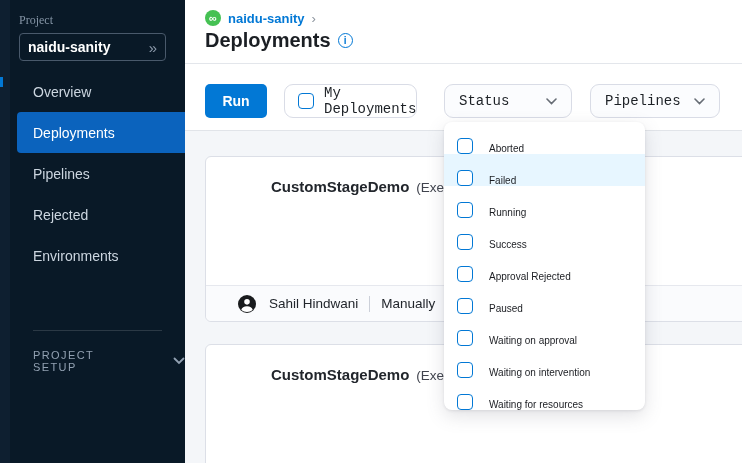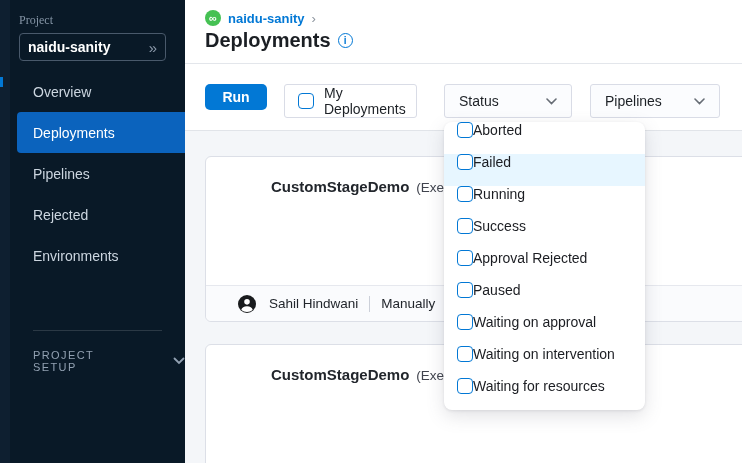--- a/index.html
+++ b/index.html
@@ -41,26 +41,26 @@
   .crumb-sep { color:#8d959f; font-size:13px; }
   .title-row { display:flex; align-items:center; gap:7px; margin-top:3px; }
   .page-title { font-size:20px; font-weight:700; color:#1b1f24; }
   .info-icon { width:15px; height:15px; border:1.4px solid #0278d5; border-radius:50%;
                color:#0278d5; font-size:10px; font-weight:700; display:flex; align-items:center;
                justify-content:center; line-height:1; cursor:pointer; }
 
   .toolbar { position:absolute; top:64px; left:0; right:0; height:67px; background:#fff;
              border-bottom:1px solid #e1e4e9; display:flex; align-items:flex-start;
              padding:20px 0 0 20px; }
-  .btn-run { width:62px; height:26px; background:#0278d5; color:#fff; border:none;
+  .btn-run { width:62px; height:34px; background:#0278d5; color:#fff; border:none;
              border-radius:5px; font-size:14px; font-weight:700; cursor:pointer;
              font-family:"Liberation Sans", sans-serif; }
   .btn-chip { height:34px; display:flex; align-items:center; background:#fff;
-              border:1px solid #d9dce6; border-radius:3px; cursor:pointer;
-              font-family:Liberation Sans, sans-serif; }
+              border:1px solid #d9dce6; border-radius:9px; cursor:pointer;
+              font-family:Liberation Mono, monospace; }
   .btn-mydep { margin-left:17px; width:133px; gap:10px; padding:0 13px; font-size:14px; color:#1d2126; }
   .btn-select { background:#fbfcfe; padding:0 14px; justify-content:space-between;
                 font-size:14px; color:#1d2126; }
   .btn-status { margin-left:27px; width:128px; }
   .btn-pipelines { margin-left:18px; width:130px; }
   .checkbox { width:16px; height:16px; border:1.6px solid #0278d5; border-radius:4px;
               background:#fff; flex:none; }
 
   .content { position:absolute; top:131px; left:0; right:0; bottom:0; background:#f4f6f9; }
   .card { position:absolute; left:20px; right:-8px; background:#fff;
@@ -75,22 +75,22 @@
                  align-items:center; padding-left:32px; }
   .avatar { width:18px; height:18px; flex:none; }
   .footer-name { margin-left:13px; font-size:13.5px; color:#22262c; }
   .v-div { width:1px; height:16px; background:#ccd0d9; margin:0 11px; }
   .footer-trigger { font-size:13.5px; color:#22262c; }
 
   
   .dropdown { position:absolute; left:444px; top:122px; width:201px; background:#fff;
               border-radius:8px; overflow:hidden; z-index:20;
               box-shadow:0 1px 3px rgba(40,41,61,0.1), 0 6px 18px rgba(96,97,112,0.18); }
-  .dd-item { height:32px; display:flex; align-items:flex-start; gap:0; padding-left:13px;
-             font-size:14px; color:#1b1d22; cursor:pointer; }
+  .dd-item { height:32px; display:flex; align-items:flex-end; gap:16px; padding-left:13px;
+             font-size:10px; color:#1b1d22; cursor:pointer; }
   .dd-item.highlight { background:#e7f6ff; }
 
   .chev-icon { display:inline-flex; }
 </style>
 </head>
 <body>
 
 <div class="stage">
 
   <div class="module-strip">

